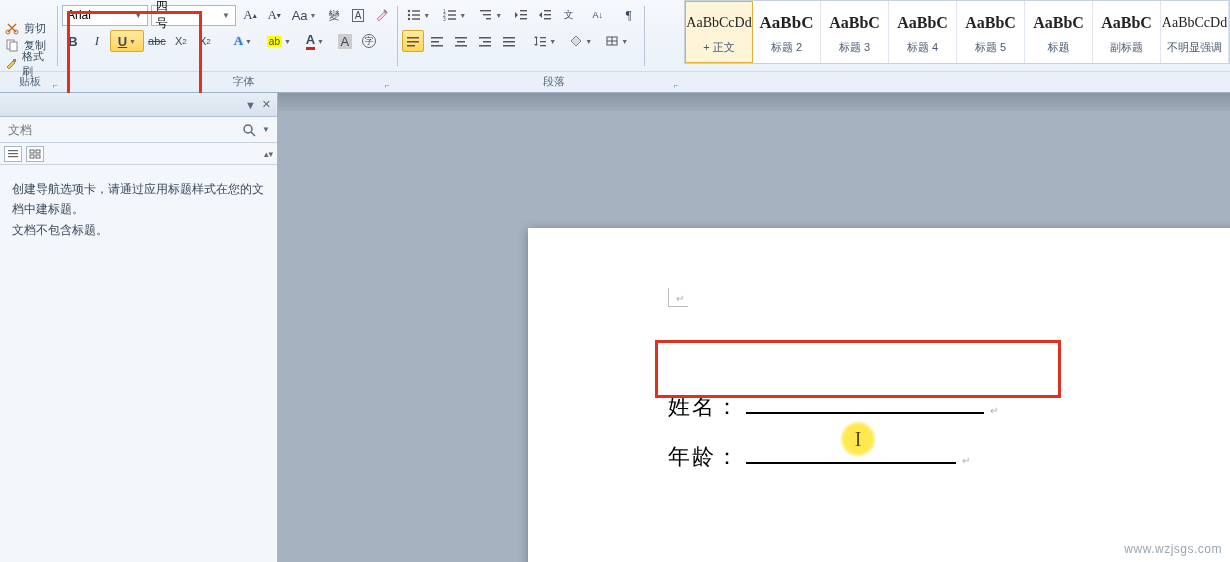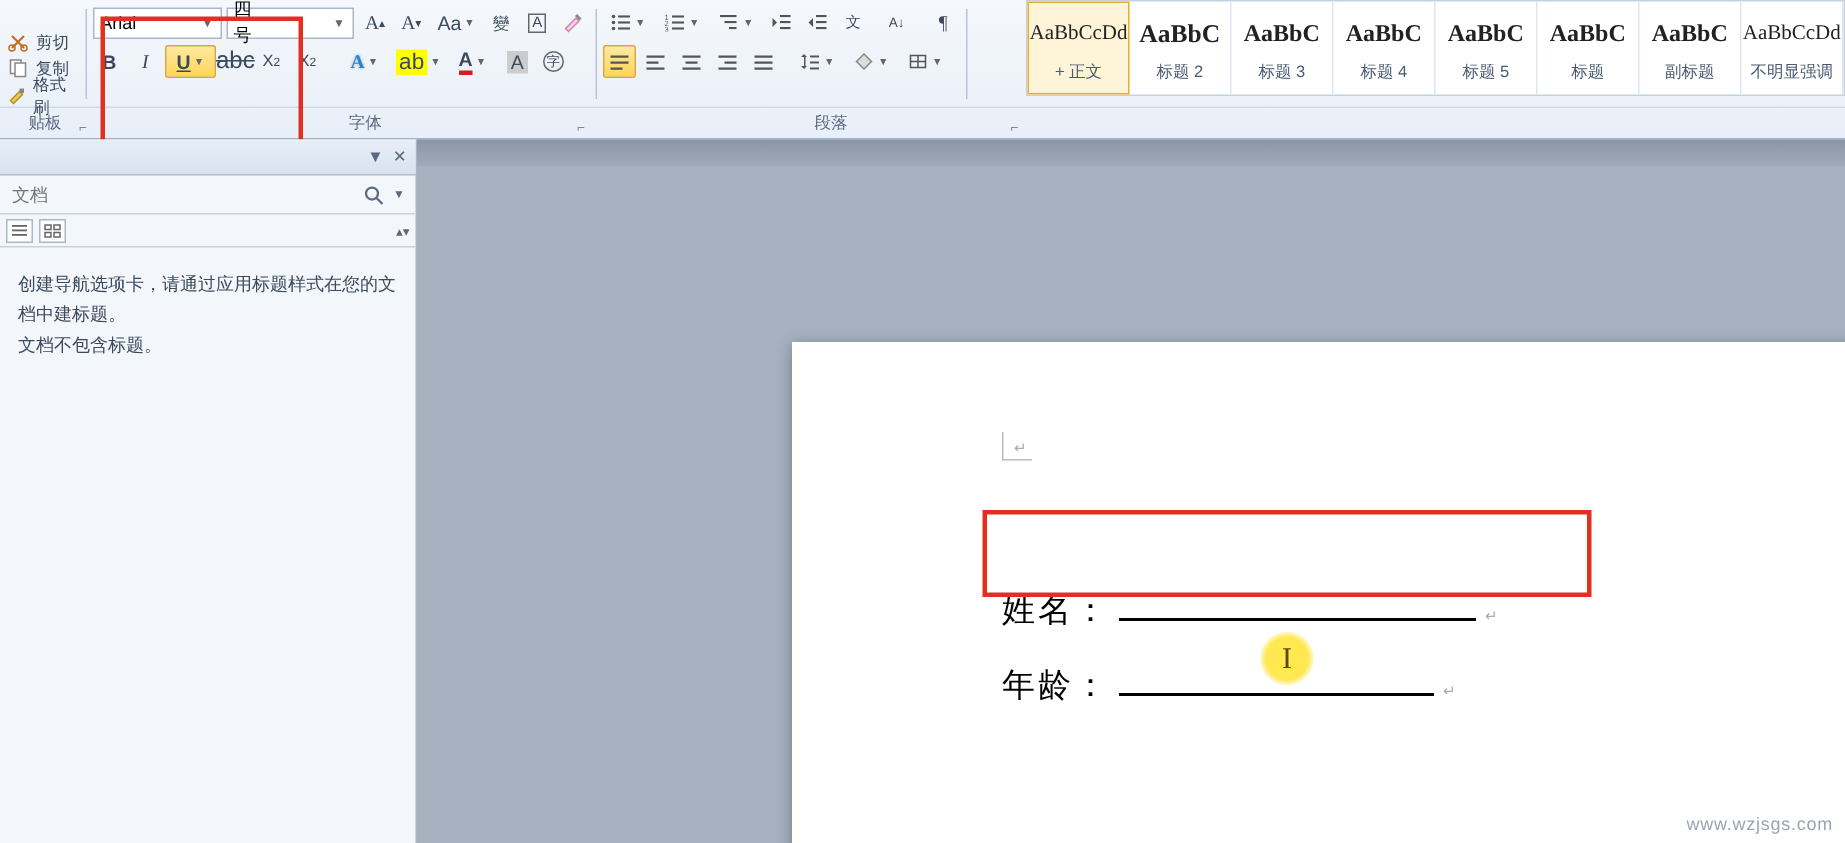--- a/index.html
+++ b/index.html
@@ -128,31 +128,31 @@
         </div>
       </div>
       <div style="display:flex;gap:2px;align-items:center;">
         <div class="tool" style="font-weight:bold;">B</div>
         <div class="tool" style="font-style:italic;font-family:serif;">I</div>
         <div class="tool on wdrop">
             <span style="text-decoration:underline;font-weight:bold;">U</span>
             <span class="dd">▼</span>
           </div>
         <div class="tool">
-            <span style="text-decoration:line-through;font-size:16px;">abc</span>
+            <span style="text-decoration:line-through;font-size:11px;">abc</span>
           </div>
         <div class="tool" style="font-size:11px;">X<sub style="font-size:8px;">2</sub></div>
         <div class="tool" style="font-size:11px;">X<sup style="font-size:8px;">2</sup></div>
         <div style="width:6px;"></div>
         <div class="tool wdrop">
             <span style="color:#3080d0;font-weight:bold;font-family:serif;text-shadow:0 0 2px #7ac;">A</span>
             <span class="dd">▼</span>
           </div>
         <div class="tool wdrop">
-            <span style="background:#ff0;padding:0 2px;font-size:15px;">ab</span>
+            <span style="background:#ff0;padding:0 2px;font-size:10px;">ab</span>
             <span class="dd">▼</span>
           </div>
         <div class="tool wdrop">
             <span style="border-bottom:3px solid #d02020;font-weight:bold;">A</span>
             <span class="dd">▼</span>
           </div>
         <div class="tool">
             <span style="background:#ccc;padding:0 3px;">A</span>
           </div>
         <div class="tool">

